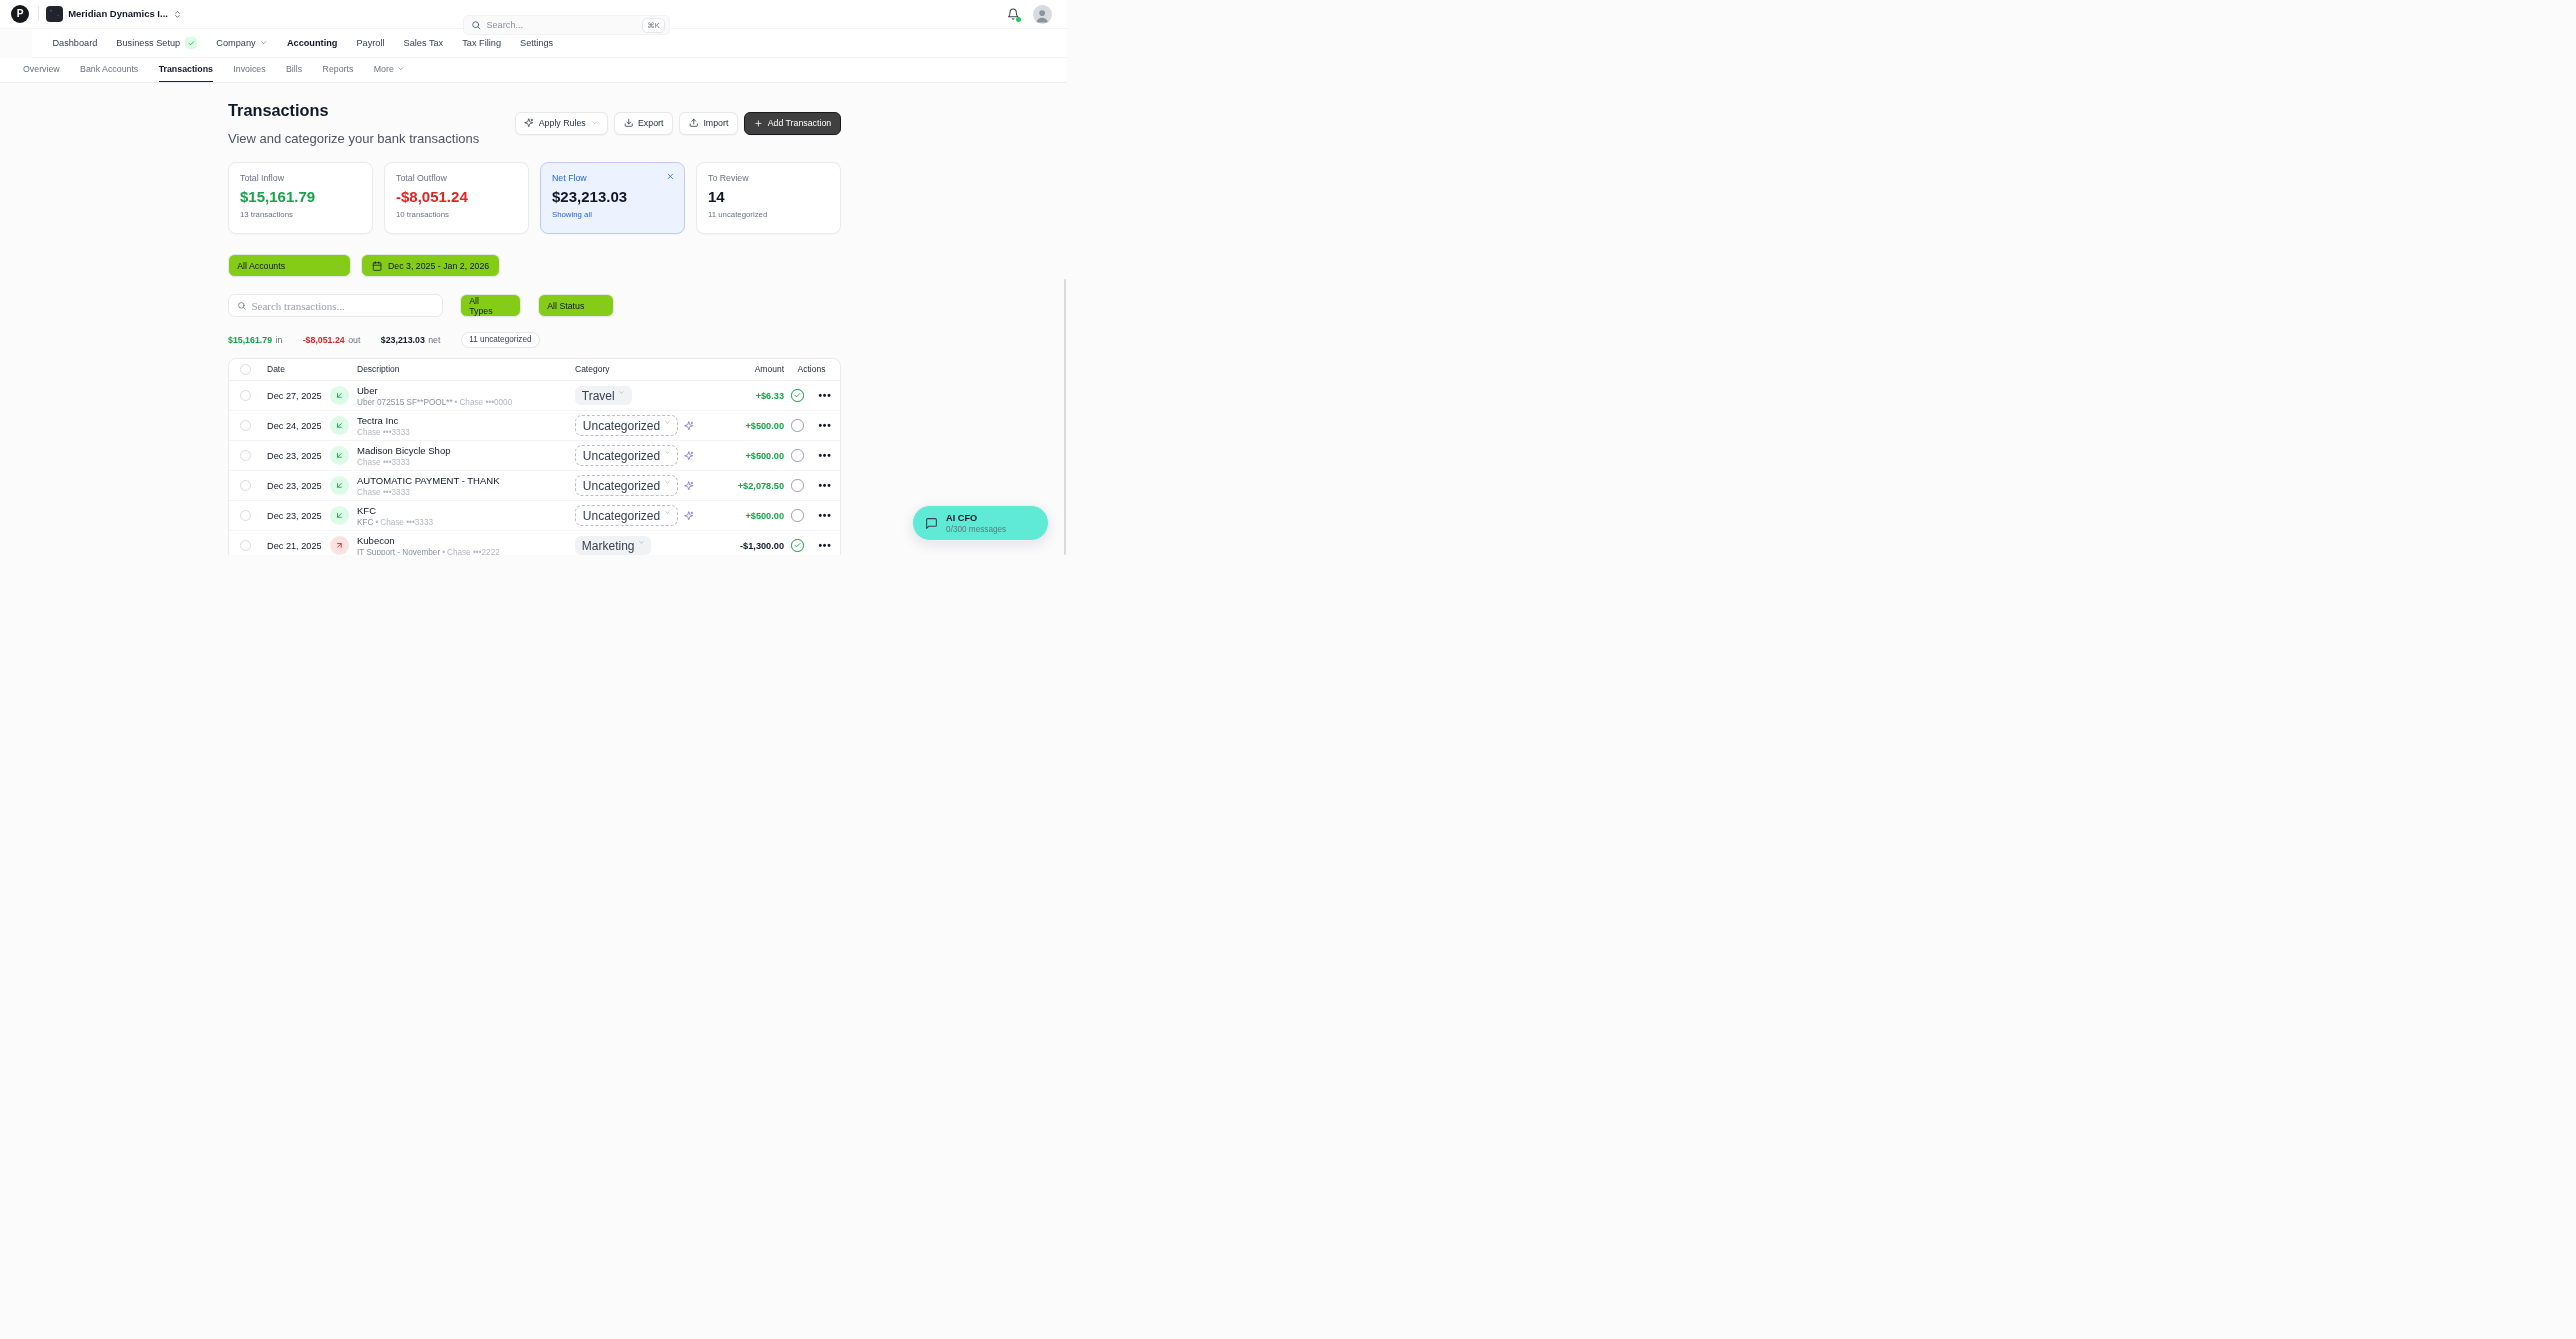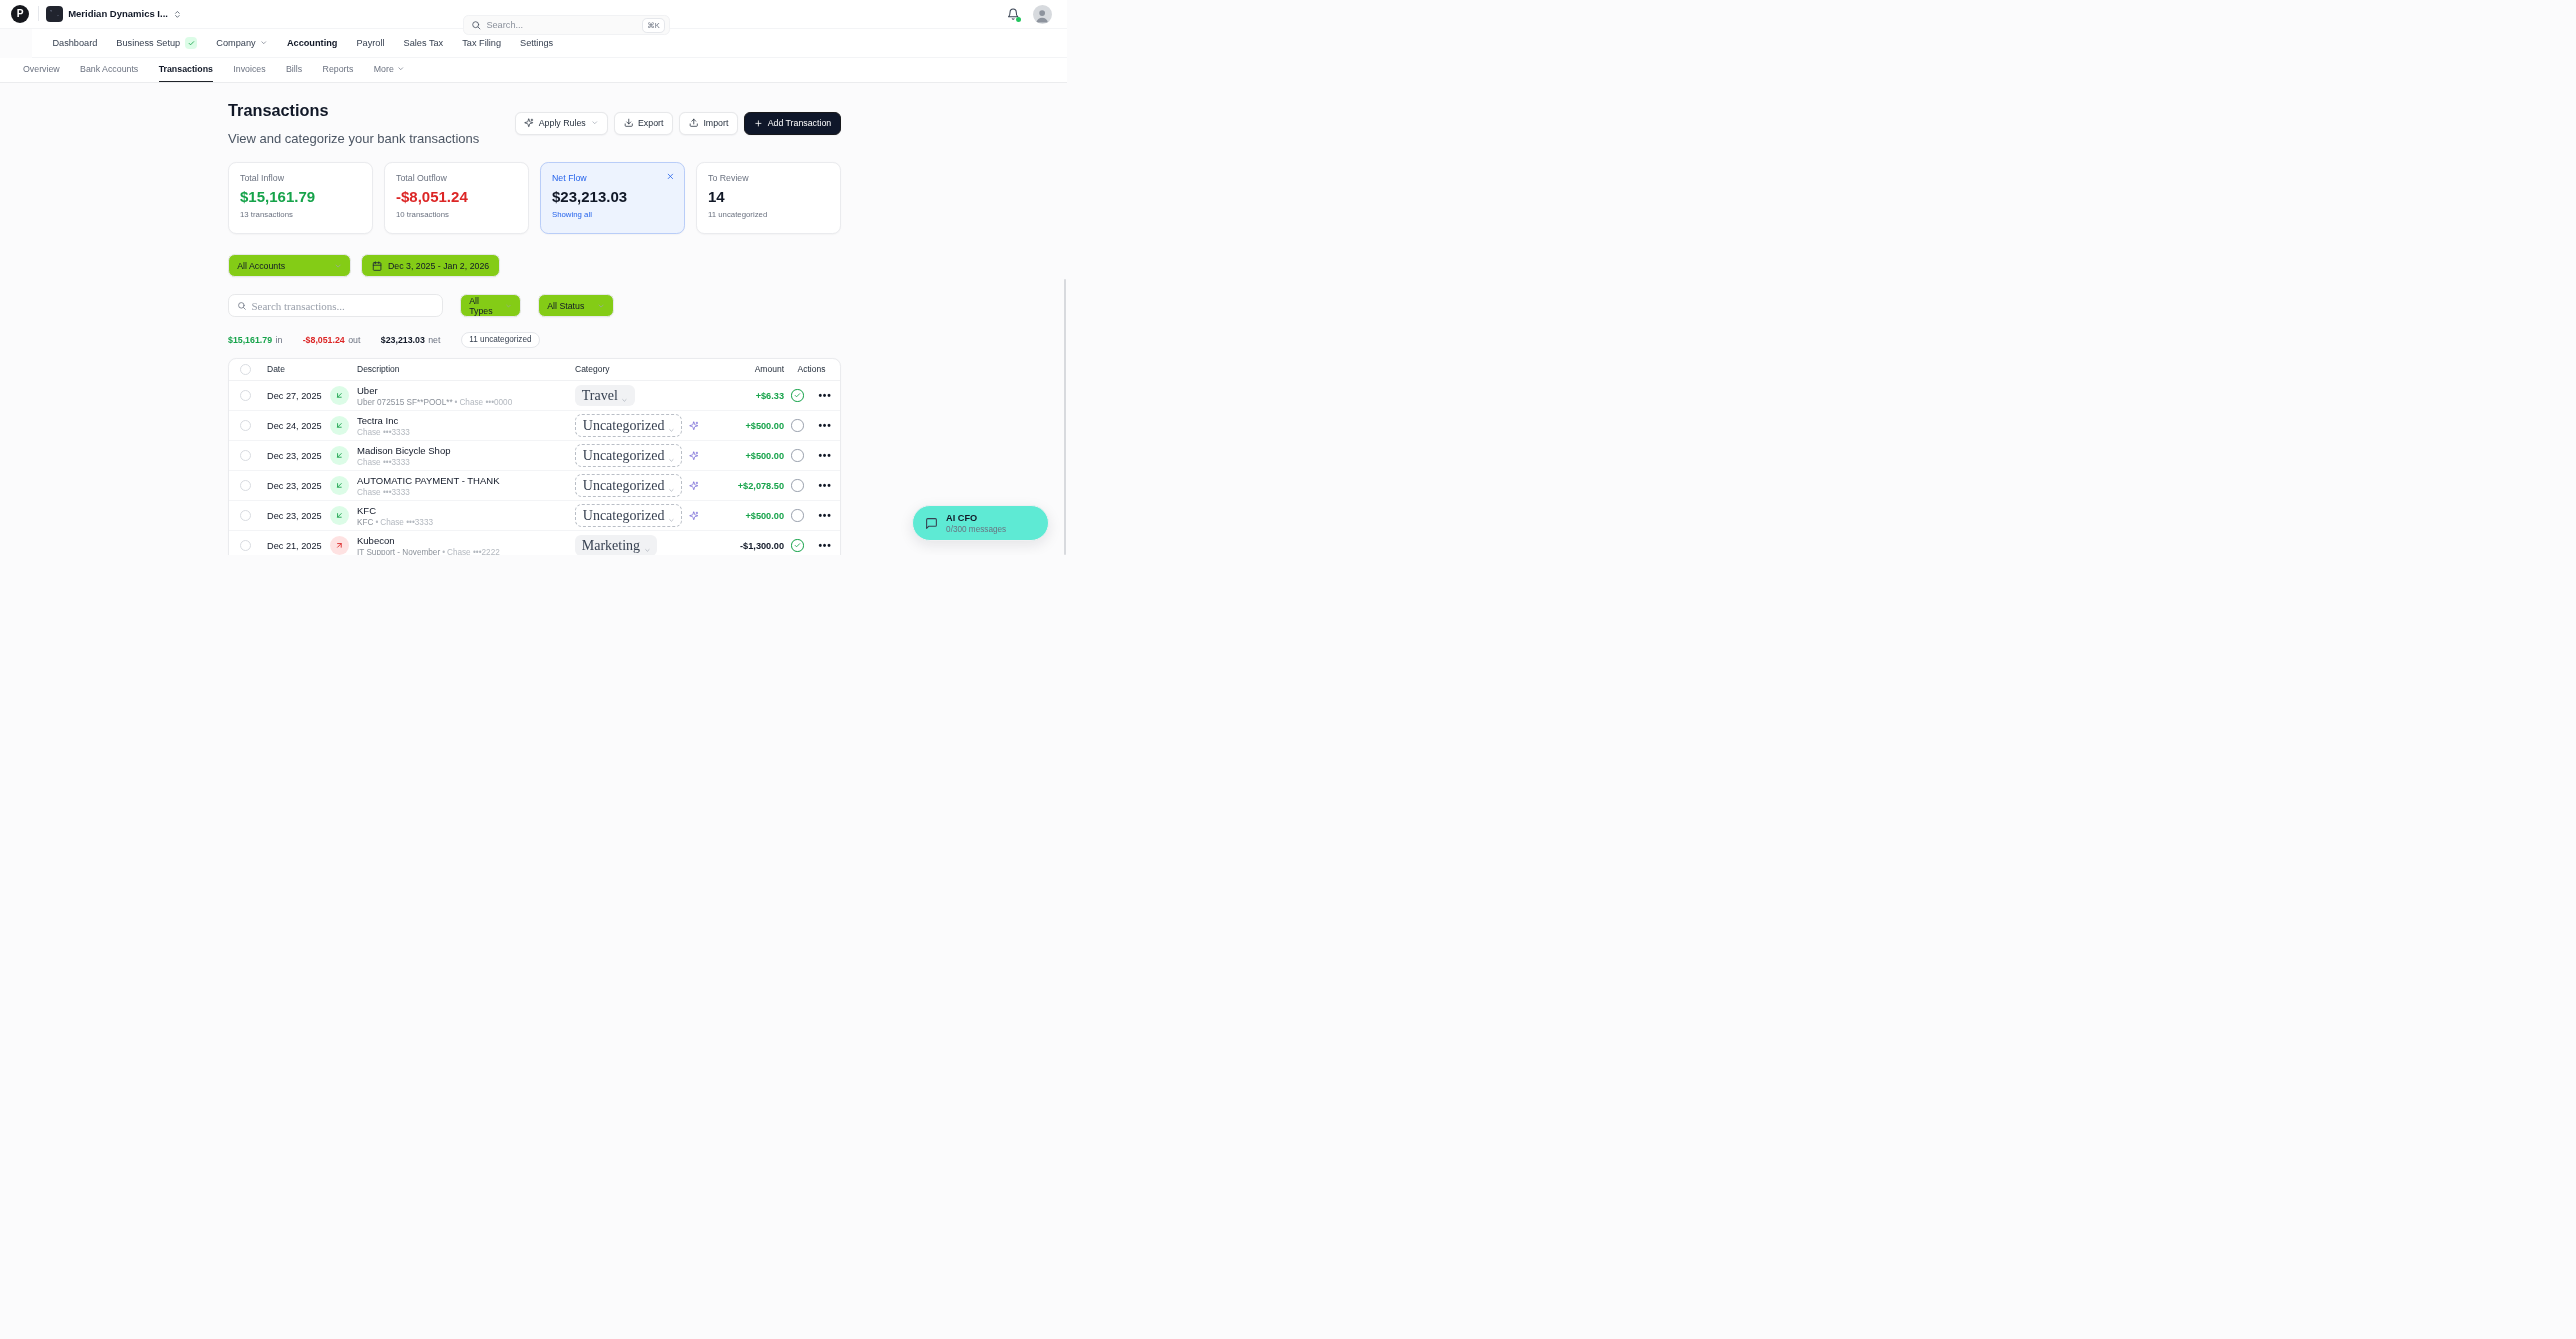--- a/index.html
+++ b/index.html
@@ -55,21 +55,21 @@
   
   .content { width:613px; margin-left:228px; }
   .page-head { margin-top:17.7px; display:flex; align-items:center; }
   .page-title { font-size:16.3px; font-weight:bold; color:#111827; }
   .page-subtitle { font-size:13px; color:#4b5563; margin-top:11px; }
   .toolbar { margin-left:auto; display:flex; gap:6.1px; align-items:center; }
   .btn { display:flex; align-items:center; gap:4.8px; height:23px; padding:0 8.8px;
     background:#fff; border:0.7px solid #e7e8ea; border-radius:6.1px; font-size:8.8px;
     font-weight:500; color:#1f2937; cursor:pointer; font-family:inherit;
     box-shadow:0 0.7px 1.4px rgba(16,24,40,.04); }
-  .btn-dark { background:#0f172a; border-color:#17181b; color:#fff; }
+  .btn-dark { background:#404040; border-color:#17181b; color:#fff; }
 
   
   .stats { margin-top:16.3px; display:grid; grid-template-columns:repeat(4,1fr); gap:11px; }
   .stat-card { background:#fff; border:0.7px solid #eaebee; border-radius:8.2px; height:72px;
     padding:10.2px 11px; cursor:pointer; box-shadow:0 0.7px 1.4px rgba(16,24,40,.03); position:relative; }
   .stat-label { font-size:8.8px; color:#6b7280; }
   .stat-value { font-size:15px; font-weight:bold; color:#111827; margin-top:4.8px; }
   .stat-sub { font-size:7.8px; color:#6b7280; margin-top:5.4px; }
   .stat-card.selected { background:#edf3fe; border-color:#b9cdf8; }
   .stat-card.selected .stat-label { color:#2563eb; }
@@ -123,22 +123,22 @@
   .dir-in { background:#dcfce7; color:#16a34a; }
   .dir-out { background:#fee2e2; color:#dc2626; }
   .t-desc { padding-right:6.8px; }
   .t-name { font-size:9.5px; font-weight:500; color:#111827; white-space:nowrap;
     overflow:hidden; text-overflow:ellipsis; }
   .t-sub { font-size:8.2px; margin-top:2px; white-space:nowrap; overflow:hidden; }
   .t-sub .memo { color:#8b919a; }
   .t-sub .dot-sep { color:#b6bac1; margin:0 2px; }
   .t-sub .acct { color:#b3b8bf; }
   .t-cat { display:flex; align-items:center; gap:6.1px; }
-  .cat-pill { display:inline-flex; align-items:flex-end; gap:3.4px; font-size:14px;
-    color:#374151; cursor:pointer; padding:2.7px 6.8px; border-radius:6.1px;font-family:Liberation Serif, serif; }
+  .cat-pill { display:inline-flex; align-items:flex-start; gap:3.4px; font-size:12px;
+    color:#374151; cursor:pointer; padding:2.7px 6.8px; border-radius:6.1px; }
   .cat-solid { background:#f1f2f4; }
   .cat-dashed { border:0.7px dashed #b9bec6; background:#fff; border-radius:6.8px; }
   .ai-spark { color:#6d5dd3; cursor:pointer; }
   .t-amt { font-size:9.2px; font-weight:600; text-align:right; }
   .amt-green { color:#16a34a; }
   .amt-dark { color:#111827; }
   .status-circle { width:12.3px; height:12.3px; border-radius:50%; margin:0 auto;
     display:flex; align-items:center; justify-content:center; cursor:pointer; }
   .st-reviewed { border:1px solid #16a34a; color:#16a34a; }
   .st-open { border:1px solid #9ca3af; }

